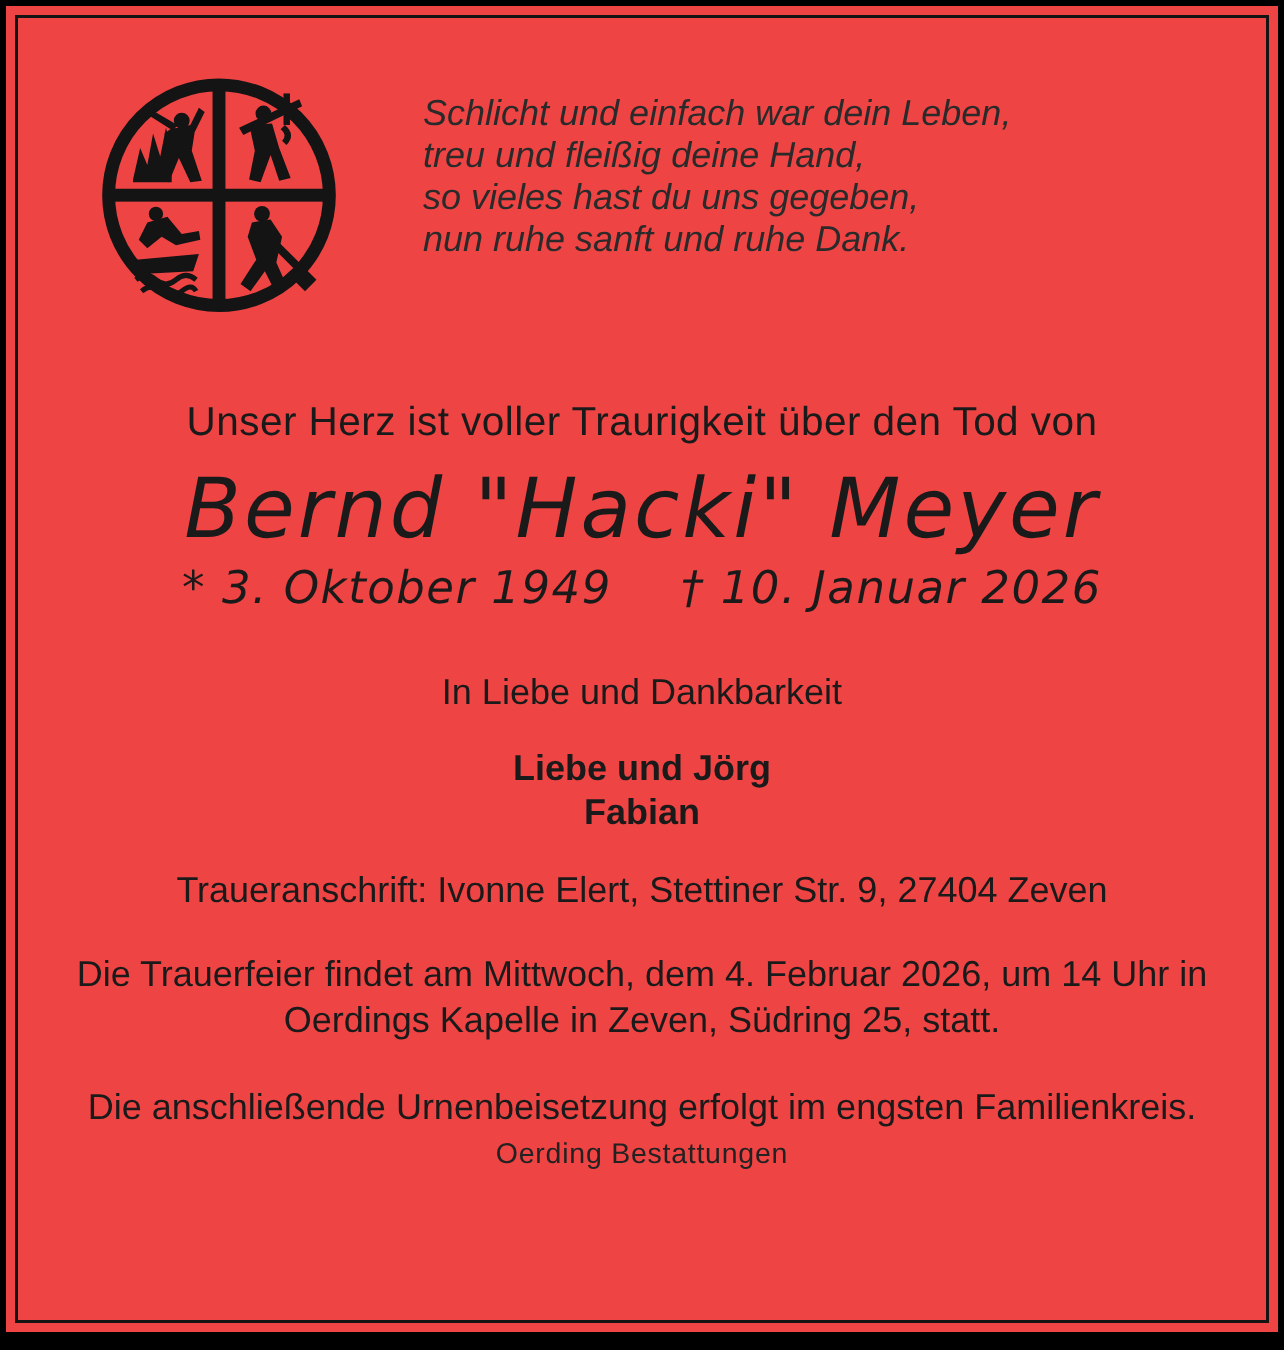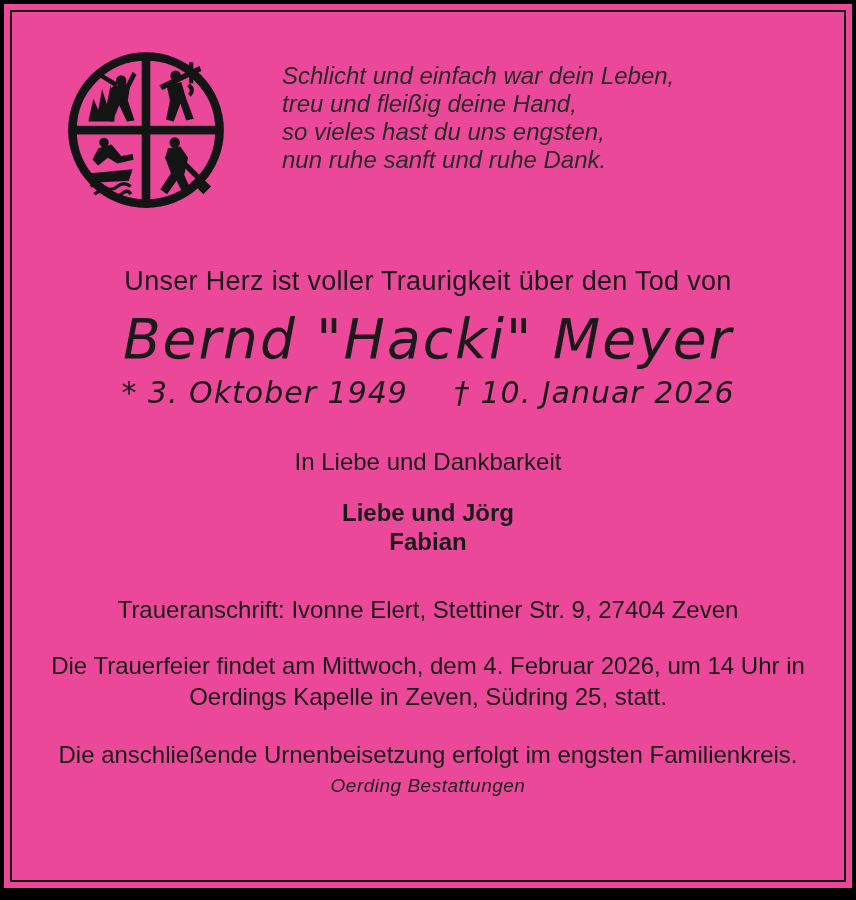--- a/index.html
+++ b/index.html
@@ -1,20 +1,20 @@
 <!DOCTYPE html>
 <html><head>
 <meta charset="utf-8">
 <style>
   html,body{margin:0;padding:0;background:#fff;}
   .page{
     position:relative;
     width:856px;height:900px;
     box-sizing:border-box;
-    background:#ec4899;
+    background:#ef4444;
     border-left:4px solid #000;
     border-top:4px solid #000;
     border-right:4px solid #000;
     border-bottom:12px solid #000;
     font-family:"Liberation Sans", sans-serif;
     color:#1a1a1a;
   }
   .inner{
     margin:6px;
     height:calc(100% - 12px);
@@ -54,25 +54,25 @@
   .dates{
     margin-top:4px;
     font-family:"DejaVu Sans", sans-serif;
     font-style:italic;
     font-size:30px;
     letter-spacing:1px;
   }
   .dates .death{margin-left:46px;}
   .closing{margin-top:38px;font-size:24px;}
   .family{margin-top:22px;font-size:24px;font-weight:bold;line-height:29px;}
-  .address{margin-top:40px;font-size:24px;white-space:nowrap;}
+  .address{margin-top:24px;font-size:24px;white-space:nowrap;}
   .service{margin-top:26px;font-size:24px;line-height:31px;}
   .burial{margin-top:29px;font-size:24px;white-space:nowrap;}
   .dress{margin-top:22px;font-size:24px;}
-  .home{margin-top:6px;font-size:19px;letter-spacing:.5px;color:#222;font-style:italic;}
+  .home{margin-top:6px;font-size:19px;letter-spacing:.5px;color:#222;}
 </style>
 </head>
 <body>
 
 <div class="page">
   <div class="inner">
 
     <div class="header-row">
       <div class="logo">
         <svg viewBox="0 0 180 192" xmlns="http://www.w3.org/2000/svg" fill="#141414">
@@ -107,21 +107,21 @@
             <circle cx="120" cy="106" r="5.5"></circle>
             <path d="M113 112 L126 110 L134 122 L130 140 L138 158 L130 162 L122 146 L112 160 L105 155 L116 138 L110 122 Z"></path>
             <path d="M130 124 L150 144 L146 148 L126 128 Z"></path>
             <path d="M148 142 l10 10 -8 8 -10 -10 Z"></path>
           </g>
         </svg>
       </div>
       <div class="poem">
         <div>Schlicht und einfach war dein Leben,</div>
         <div>treu und fleißig deine Hand,</div>
-        <div>so vieles hast du uns engsten,</div>
+        <div>so vieles hast du uns gegeben,</div>
         <div>nun ruhe sanft und ruhe Dank.</div>
       </div>
     </div>
 
     <p class="intro">Unser Herz ist voller Traurigkeit über den Tod von</p>
 
     <p class="name">Bernd "Hacki" Meyer</p>
 
     <div class="dates">
       <span class="birth">* 3. Oktober 1949</span><span class="death">† 10. Januar 2026</span>

